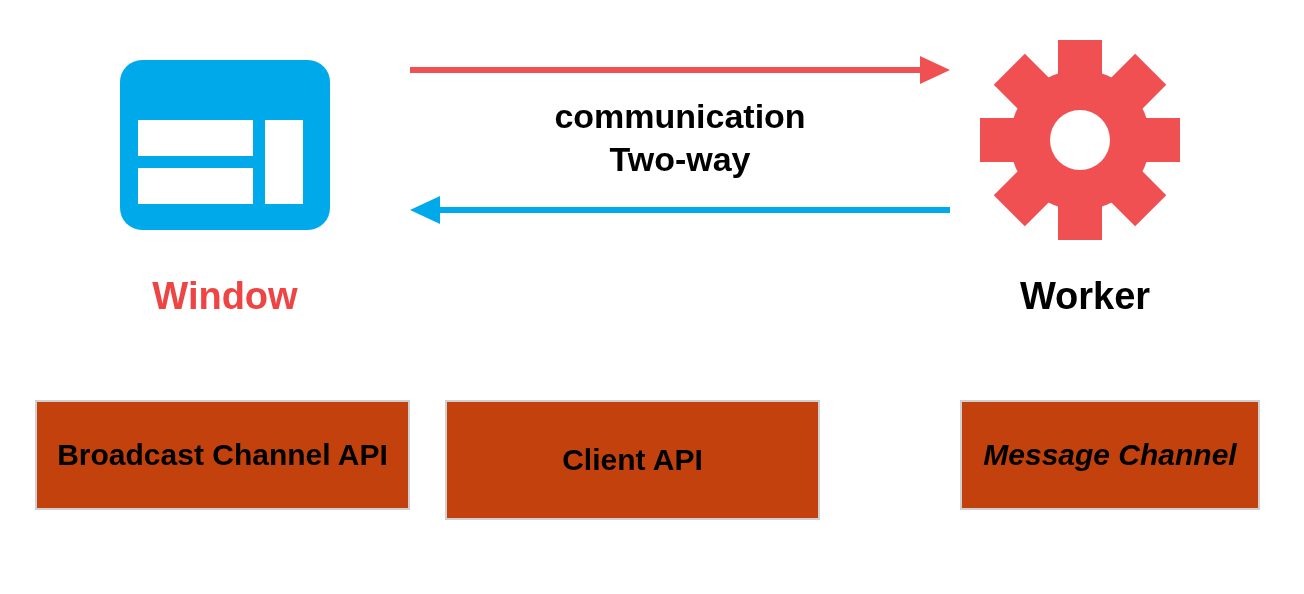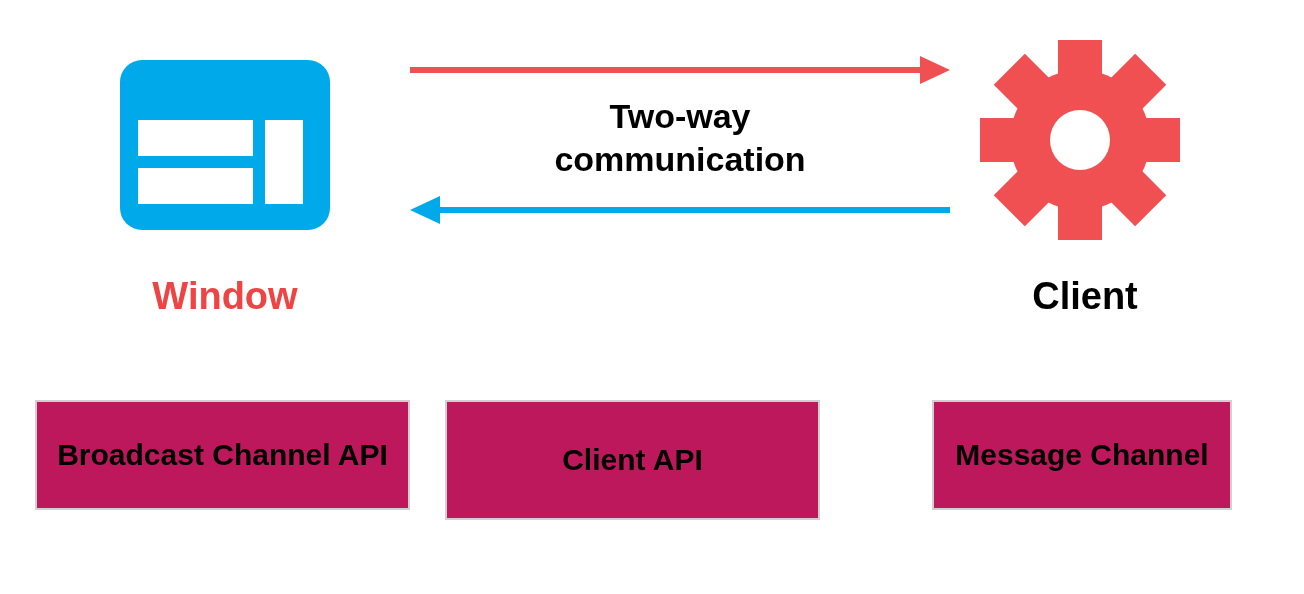--- a/index.html
+++ b/index.html
@@ -110,34 +110,34 @@
     text-align: center;
     font-size: 34px;
     font-weight: 700;
     line-height: 1.25;
     color: #000;
   }
   
   .api-box {
     position: absolute;
     border: 2px solid #d0d0d0;
-    background: #be185d;
+    background: #c2410c;
     display: flex;
     align-items: center;
     justify-content: center;
     text-align: center;
     font-size: 30px;
     font-weight: 700;
     color: #000;
     padding: 10px 18px;
     line-height: 1.2;
   }
   .api-box.broadcast { left: 35px;  top: 400px; width: 375px; height: 110px; }
   .api-box.client    { left: 445px; top: 400px; width: 375px; height: 120px; }
-  .api-box.message   { left: 932px; top: 400px; width: 300px; height: 110px; }
+  .api-box.message   { left: 960px; top: 400px; width: 300px; height: 110px; font-style: italic; }
 </style>
 </head>
 <body>
 
 <div class="stage">
 
   <div class="window-icon">
     <svg viewBox="0 0 210 170" width="210" height="170">
       <rect x="0" y="0" width="210" height="170" rx="22" ry="22" fill="#00aaea"></rect>
       <rect x="18" y="60" width="115" height="36" fill="#ffffff"></rect>
@@ -146,22 +146,22 @@
     </svg>
   </div>
   <div class="window-label">Window</div>
 
   <div class="arrow red">
     <div class="arrow-line"></div>
     <div class="arrow-head"></div>
   </div>
 
   <div class="two-way">
+    <div>communication</div>
     <div>Two-way</div>
-    <div>communication</div>
   </div>
 
   <div class="arrow blue">
     <div class="arrow-line"></div>
     <div class="arrow-head"></div>
   </div>
 
   <div class="worker-icon">
     <svg viewBox="0 0 200 200" width="200" height="200">
       <g fill="#f05052">
@@ -174,21 +174,21 @@
           <rect x="-22" y="-100" width="44" height="45" transform="rotate(180)"></rect>
           <rect x="-22" y="-100" width="44" height="45" transform="rotate(225)"></rect>
           <rect x="-22" y="-100" width="44" height="45" transform="rotate(270)"></rect>
           <rect x="-22" y="-100" width="44" height="45" transform="rotate(315)"></rect>
         </g>
         <circle cx="100" cy="100" r="70" fill="#f05052"></circle>
         <circle cx="100" cy="100" r="30" fill="#ffffff"></circle>
       </g>
     </svg>
   </div>
-  <div class="worker-label">Client</div>
+  <div class="worker-label">Worker</div>
 
   <div class="api-box broadcast">
     <span>Broadcast Channel API</span>
   </div>
   <div class="api-box client">
     <span>Client API</span>
   </div>
   <div class="api-box message">
     <span>Message Channel</span>
   </div>

